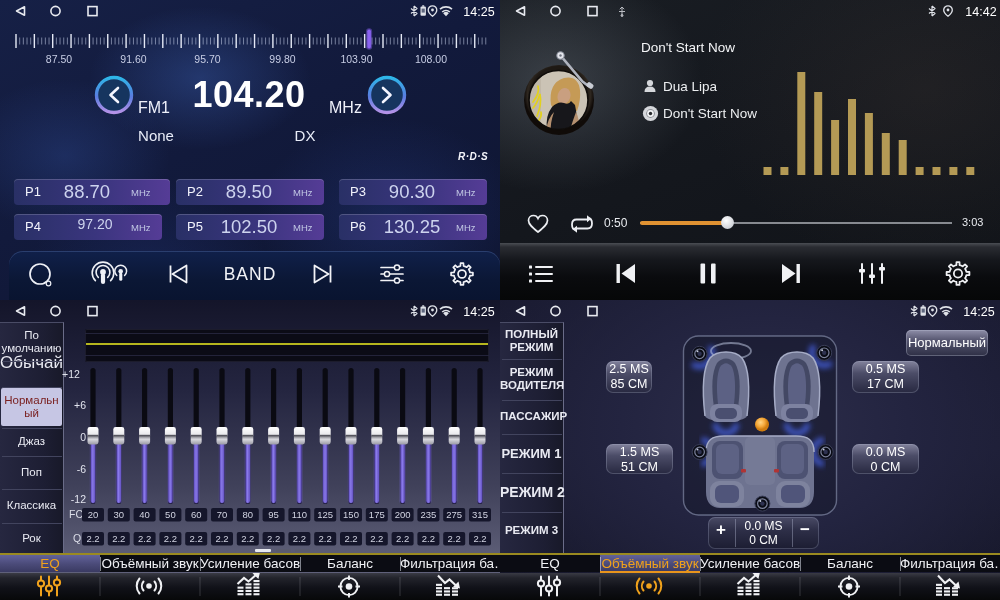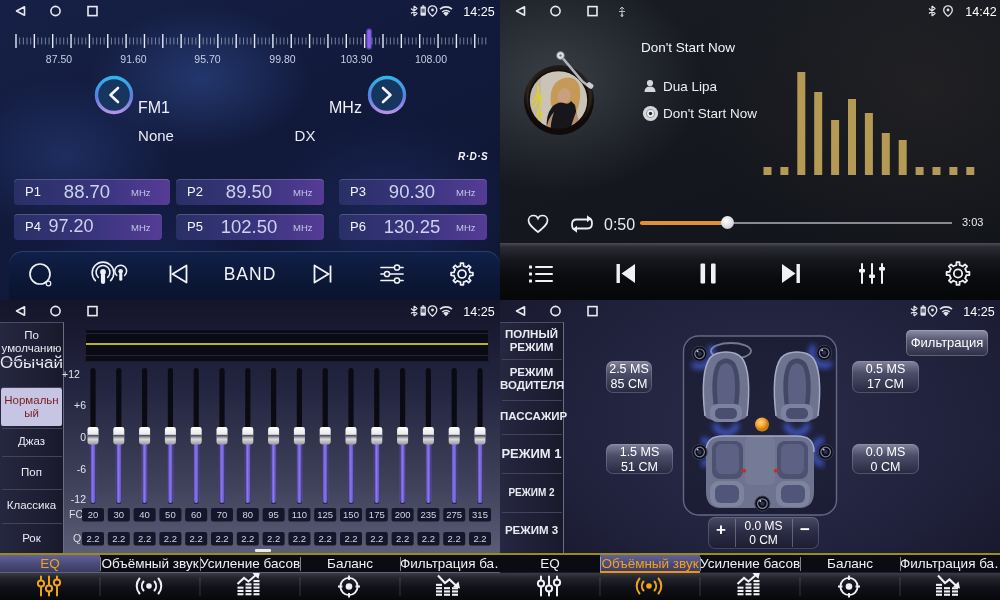--- a/index.html
+++ b/index.html
@@ -181,20 +181,21 @@
       <defs>
         <linearGradient id="rg1" x1="0" y1="0" x2="0" y2="1">
           <stop offset="0" stop-color="#2eb6e8"></stop>
           <stop offset="0.55" stop-color="#5a7ce0"></stop>
           <stop offset="1" stop-color="#b492e8"></stop>
         </linearGradient>
       </defs>
       <circle cx="20" cy="20" r="17.5" fill="#16355f" stroke="url(#rg1)" stroke-width="3.4"></circle>
       <path d="M-4 -7 L3.5 0 L-4 7" transform="translate(20,20)" fill="none" stroke="#f4f6ff" stroke-width="2.6" stroke-linecap="round" stroke-linejoin="round"></path>
     </svg>
+    <div class="ab ct" style="left:175px;top:74px;width:150px;font-size:36px;font-weight:bold;color:#fff;letter-spacing:0.5px;white-space:nowrap;transform:translateX(-1px)">104.20</div>
     <div class="ab" style="left:138px;top:99px;font-size:16px;color:#eef0fa">FM1</div>
     <div class="ab" style="left:329px;top:99px;font-size:16px;color:#eef0fa">MHz</div>
     <div class="ab ct" style="left:116px;top:127px;width:80px;font-size:15px;color:#e8ecf8">None</div>
     <div class="ab ct" style="left:265px;top:127px;width:80px;font-size:15px;color:#e8ecf8">DX</div>
     <div class="ab" style="left:458px;top:151px;font-size:10px;font-weight:bold;font-style:italic;color:#f4f5fa;letter-spacing:0.5px">R·D·S</div>
     <div class="ab" style="left:14px;top:179px;width:156px;height:26px;border-radius:4px;background:linear-gradient(90deg,#293066 0%,#3a357e 55%,#553c96 100%);box-shadow:inset 0 1px 0 rgba(255,255,255,0.18)">
       <span class="ab" style="left:11px;top:5px;font-size:13px;color:#f2f3fc">P1</span>
       <span class="ab ct" style="left:30px;top:2px;width:86px;font-size:18.5px;color:#cdd3ee">88.70</span>
       <span class="ab" style="left:117px;top:8px;font-size:9.5px;color:#c2c8e4">MHz</span>
     </div>
@@ -203,21 +204,21 @@
       <span class="ab ct" style="left:30px;top:2px;width:86px;font-size:18.5px;color:#cdd3ee">89.50</span>
       <span class="ab" style="left:117px;top:8px;font-size:9.5px;color:#c2c8e4">MHz</span>
     </div>
     <div class="ab" style="left:339px;top:179px;width:148px;height:26px;border-radius:4px;background:linear-gradient(90deg,#293066 0%,#3a357e 55%,#553c96 100%);box-shadow:inset 0 1px 0 rgba(255,255,255,0.18)">
       <span class="ab" style="left:11px;top:5px;font-size:13px;color:#f2f3fc">P3</span>
       <span class="ab ct" style="left:30px;top:2px;width:86px;font-size:18.5px;color:#cdd3ee">90.30</span>
       <span class="ab" style="left:117px;top:8px;font-size:9.5px;color:#c2c8e4">MHz</span>
     </div>
     <div class="ab" style="left:14px;top:214px;width:148px;height:26px;border-radius:4px;background:linear-gradient(90deg,#293066 0%,#3a357e 55%,#553c96 100%);box-shadow:inset 0 1px 0 rgba(255,255,255,0.18)">
       <span class="ab" style="left:11px;top:5px;font-size:13px;color:#f2f3fc">P4</span>
-      <span class="ab ct" style="left:14px;top:2px;width:86px;font-size:18px;color:#cdd3ee">97.20</span>
+      <span class="ab ct" style="left:38px;top:2px;width:86px;font-size:14px;color:#cdd3ee">97.20</span>
       <span class="ab" style="left:117px;top:8px;font-size:9.5px;color:#c2c8e4">MHz</span>
     </div>
     <div class="ab" style="left:176px;top:214px;width:148px;height:26px;border-radius:4px;background:linear-gradient(90deg,#293066 0%,#3a357e 55%,#553c96 100%);box-shadow:inset 0 1px 0 rgba(255,255,255,0.18)">
       <span class="ab" style="left:11px;top:5px;font-size:13px;color:#f2f3fc">P5</span>
       <span class="ab ct" style="left:30px;top:2px;width:86px;font-size:18.5px;color:#cdd3ee">102.50</span>
       <span class="ab" style="left:117px;top:8px;font-size:9.5px;color:#c2c8e4">MHz</span>
     </div>
     <div class="ab" style="left:339px;top:214px;width:148px;height:26px;border-radius:4px;background:linear-gradient(90deg,#293066 0%,#3a357e 55%,#553c96 100%);box-shadow:inset 0 1px 0 rgba(255,255,255,0.18)">
       <span class="ab" style="left:11px;top:5px;font-size:13px;color:#f2f3fc">P6</span>
       <span class="ab ct" style="left:30px;top:2px;width:86px;font-size:18.5px;color:#cdd3ee">130.25</span>
@@ -330,21 +331,21 @@
     </svg>
     <svg class="ab" style="left:26px;top:213px" width="24" height="22" viewBox="0 0 24 22">
       <path d="M12 19 C7 15 2.5 11.5 2.5 7.5 C2.5 4.2 5 2.5 7.5 2.5 C9.5 2.5 11.2 3.6 12 5.4 C12.8 3.6 14.5 2.5 16.5 2.5 C19 2.5 21.5 4.2 21.5 7.5 C21.5 11.5 17 15 12 19Z" fill="none" stroke="#eceef2" stroke-width="1.7"></path>
     </svg>
     <svg class="ab" style="left:69px;top:214px" width="26" height="20" viewBox="0 0 26 20">
       <path d="M6.5 15.5 q-3.5 0 -3.5 -5 q0 -5 4.5 -5 l11 0" fill="none" stroke="#eceef2" stroke-width="1.8"></path>
       <path d="M15.5 2 l4.5 3.5 l-4.5 3.5z" fill="#eceef2" transform="translate(2.5,-0.8)"></path>
       <path d="M19.5 4.5 q3.5 0 3.5 5 q0 5 -4.5 5 l-11 0" fill="none" stroke="#eceef2" stroke-width="1.8"></path>
       <path d="M10.5 11 l-4.5 3.5 l4.5 3.5z" fill="#eceef2" transform="translate(-2.5,0.8)"></path>
     </svg>
-    <div class="ab" style="left:104px;top:216px;font-size:16px;color:#e8eaee">0:50</div>
+    <div class="ab" style="left:104px;top:216px;font-size:12px;color:#e8eaee">0:50</div>
     <div class="ab" style="left:140px;top:221.5px;width:312px;height:2px;background:#878a90"></div>
     <div class="ab" style="left:140px;top:220.5px;width:87px;height:4px;border-radius:2px;background:#e09232"></div>
     <div class="ab" style="left:221px;top:216px;width:13px;height:13px;border-radius:50%;background:radial-gradient(circle at 40% 35%,#ffffff,#cfd2d8 70%,#9da0a8)"></div>
     <div class="ab" style="left:462px;top:216px;font-size:11px;color:#e8eaee">3:03</div>
     <div class="ab" style="left:0;top:243px;width:500px;height:57px;background:linear-gradient(180deg,#4a4d53 0%,#2a2c32 7%,#15171c 30%,#0a0b0e 60%,#060708 100%)"></div>
     <svg class="ab" style="left:0;top:243px" width="500" height="57" viewBox="0 0 500 57">
       <g stroke="#f0f1f4" stroke-width="2" stroke-linecap="round">
         <path d="M36 24 h16 M36 31 h16 M36 38 h16"></path>
       </g>
       <g fill="#f0f1f4">
@@ -705,25 +706,25 @@
       <text x="479" y="15.5" font-size="12.5" fill="#ffffff" text-anchor="middle" font-family="Liberation Sans">14:25</text>
     </svg>
     <div class="ab" style="left:0;top:22px;width:64px;height:231px;background:linear-gradient(90deg,#262740 0%,#1d1e33 70%,#181929 100%);border-right:1.4px solid #6a6c88;border-top:1px solid #4a4c66"></div>
     <div class="ab ct" style="left:0;top:27.7px;width:63px;font-size:11.5px;line-height:13.5px;color:#e9eaf2;font-weight:bold;white-space:nowrap">ПОЛНЫЙ<br>РЕЖИМ</div>
     <div class="ab ct" style="left:0;top:65.6px;width:63px;font-size:11.5px;line-height:13.5px;color:#e9eaf2;font-weight:bold;white-space:nowrap">РЕЖИМ<br>ВОДИТЕЛЯ</div>
     <div class="ab" style="left:2px;top:58.5px;width:60px;height:1px;background:#42445e"></div>
     <div class="ab ct" style="left:0;top:110.3px;width:63px;font-size:11.5px;line-height:13.5px;color:#e9eaf2;font-weight:bold;white-space:nowrap">ПАССАЖИР</div>
     <div class="ab" style="left:2px;top:99.69999999999999px;width:60px;height:1px;background:#42445e"></div>
     <div class="ab ct" style="left:0;top:147.1px;width:63px;font-size:13px;line-height:13.5px;color:#e9eaf2;font-weight:bold;white-space:nowrap">РЕЖИМ 1</div>
     <div class="ab" style="left:2px;top:134.39999999999998px;width:60px;height:1px;background:#42445e"></div>
-    <div class="ab ct" style="left:0;top:186.1px;width:63px;font-size:10px;line-height:13.5px;color:#e9eaf2;font-weight:bold;white-space:nowrap">РЕЖИМ 2</div>
+    <div class="ab ct" style="left:0;top:186.1px;width:63px;font-size:14px;line-height:13.5px;color:#e9eaf2;font-weight:bold;white-space:nowrap">РЕЖИМ 2</div>
     <div class="ab" style="left:2px;top:173.39999999999998px;width:60px;height:1px;background:#42445e"></div>
     <div class="ab ct" style="left:0;top:224.1px;width:63px;font-size:11.5px;line-height:13.5px;color:#e9eaf2;font-weight:bold;white-space:nowrap">РЕЖИМ 3</div>
     <div class="ab" style="left:2px;top:212.39999999999998px;width:60px;height:1px;background:#42445e"></div>
-    <div class="ab ct" style="left:406px;top:30px;width:82px;height:26px;border-radius:5px;background:linear-gradient(180deg,#8e8ea8 0%,#55556f 40%,#2e2f45 100%);box-shadow:inset 0 0 0 1px rgba(190,195,215,0.35);font-size:13px;line-height:26px;color:#fff">Фильтрация</div>
+    <div class="ab ct" style="left:406px;top:30px;width:82px;height:26px;border-radius:5px;background:linear-gradient(180deg,#8e8ea8 0%,#55556f 40%,#2e2f45 100%);box-shadow:inset 0 0 0 1px rgba(190,195,215,0.35);font-size:13px;line-height:26px;color:#fff">Нормальный</div>
     <div class="ab ct" style="left:106px;top:60.5px;width:46px;height:32px;border-radius:7px;background:linear-gradient(180deg,#83839d 0%,#4c4d68 38%,#272840 100%);box-shadow:inset 0 0 0 1px rgba(170,175,200,0.3);color:#fff;font-size:12.5px;line-height:15.5px;padding-top:1px">2.5 MS<br>85 CM</div>
     <div class="ab ct" style="left:352px;top:60.5px;width:67px;height:32px;border-radius:7px;background:linear-gradient(180deg,#83839d 0%,#4c4d68 38%,#272840 100%);box-shadow:inset 0 0 0 1px rgba(170,175,200,0.3);color:#fff;font-size:12.5px;line-height:15.5px;padding-top:1px">0.5 MS<br>17 CM</div>
     <div class="ab ct" style="left:106px;top:143.8px;width:67px;height:30px;border-radius:7px;background:linear-gradient(180deg,#83839d 0%,#4c4d68 38%,#272840 100%);box-shadow:inset 0 0 0 1px rgba(170,175,200,0.3);color:#fff;font-size:12.5px;line-height:15.5px;padding-top:1px">1.5 MS<br>51 CM</div>
     <div class="ab ct" style="left:352px;top:143.8px;width:67px;height:30px;border-radius:7px;background:linear-gradient(180deg,#83839d 0%,#4c4d68 38%,#272840 100%);box-shadow:inset 0 0 0 1px rgba(170,175,200,0.3);color:#fff;font-size:12.5px;line-height:15.5px;padding-top:1px">0.0 MS<br>0 CM</div>
     <svg class="ab" style="left:180px;top:30px" width="160" height="190" viewBox="0 0 160 190">
       <defs>
         <filter id="bl" x="-60%" y="-60%" width="220%" height="220%">
           <feGaussianBlur stdDeviation="2.6"></feGaussianBlur>
         </filter>
         <radialGradient id="ballg" cx="0.4" cy="0.35">

